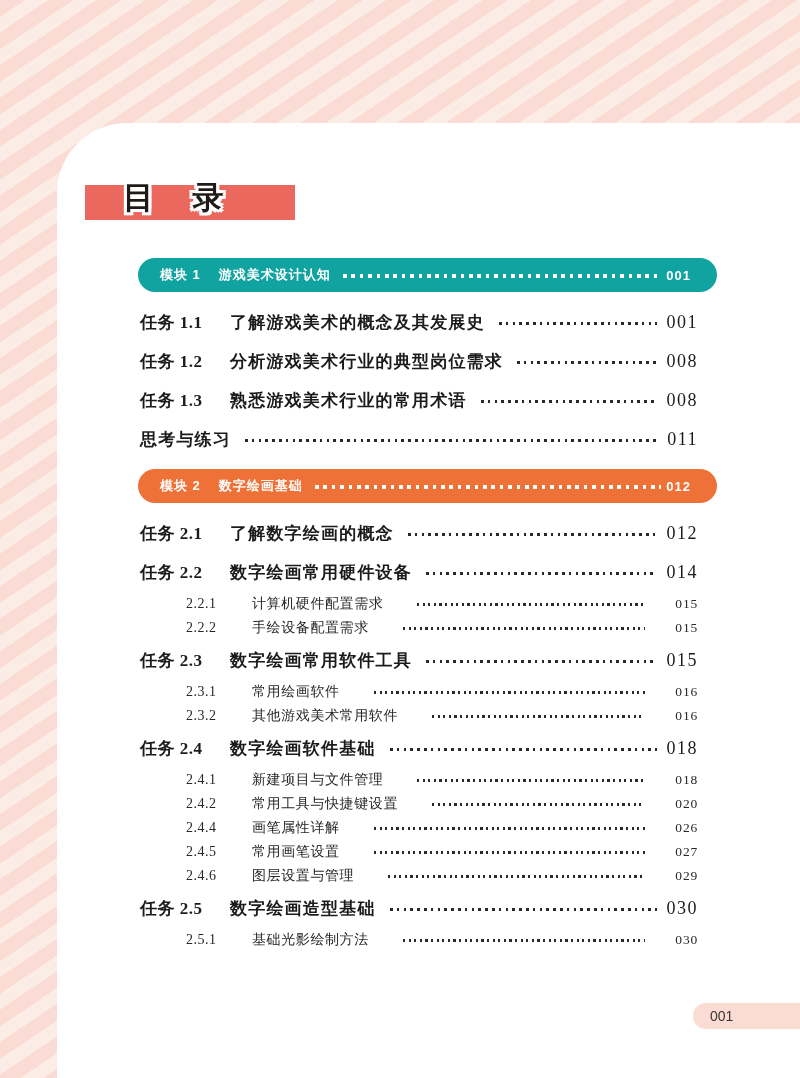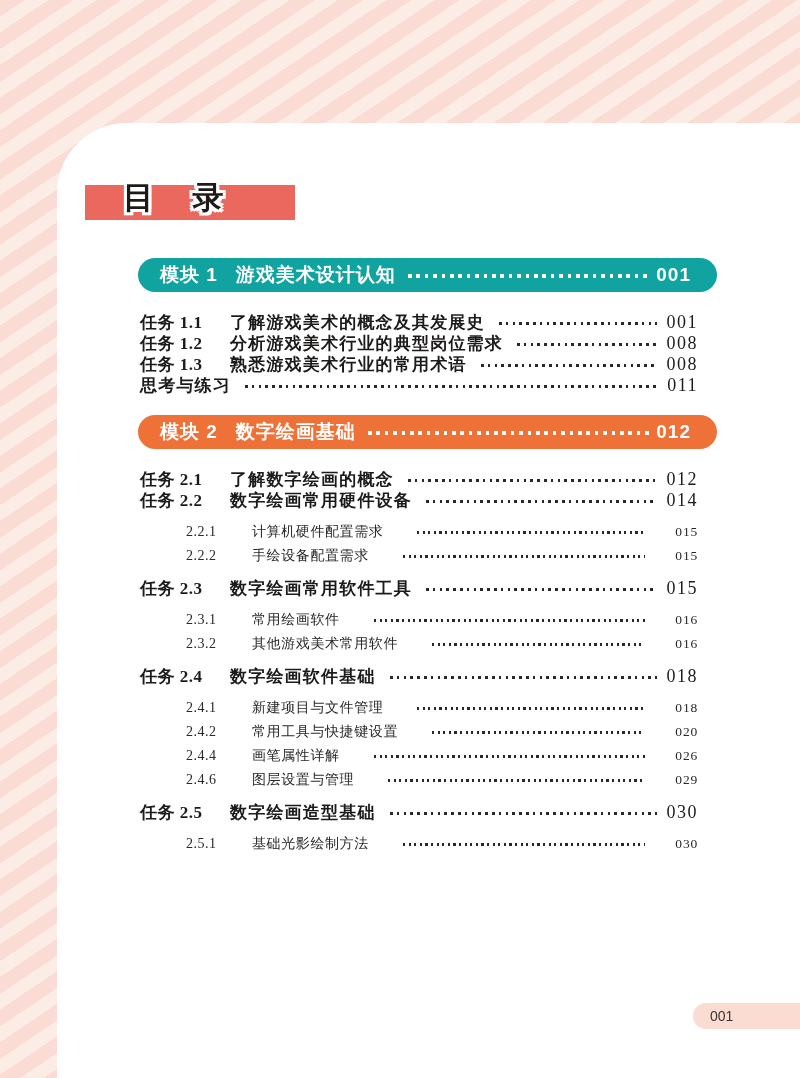--- a/index.html
+++ b/index.html
@@ -47,32 +47,32 @@
   .module { margin-bottom:19px; }
 
   .pill {
     display:flex; align-items:center;
     height:34px;
     border-radius:17px;
     padding:0 26px 0 22px;
     color:#ffffff;
     font-family:"Liberation Sans", sans-serif;
     font-weight:700;
-    font-size:19px;
+    font-size:13px;
     white-space:nowrap;
   }
   .m-prefix { margin-right:18px; letter-spacing:1px; }
   .m-title { letter-spacing:1px; }
   .m-page { letter-spacing:1px; }
 
   .rows { margin-top:20px; padding:0 19px 0 2px; }
   .row { display:flex; align-items:baseline; white-space:nowrap; }
   .row.task {
     font-weight:700; font-size:17px; line-height:20px;
-    color:#1d1b1a; 
+    color:#1d1b1a; margin-top:18px;
   }
   .row.sub {
     font-weight:400; font-size:14px; line-height:17px;
     color:#2a2826; margin-top:7px; padding-left:46px;gap:24px;
   }
   .rows > .row:first-child { margin-top:4px; }
   .row.task + .row.sub { margin-top:12px; }
   .row.sub + .row.task { margin-top:14px; }
 
   .row .no { flex-shrink:0; letter-spacing:0.5px; }
@@ -239,20 +239,26 @@
   </div>
 
 
   <div class="row sub">
     <span class="no">2.4.4</span>
     <span class="t">画笔属性详解</span>
     <span class="leader"></span>
     <span class="pg">026</span>
   </div>
 
+  <div class="row sub">
+    <span class="no">2.4.5</span>
+    <span class="t">常用画笔设置</span>
+    <span class="leader"></span>
+    <span class="pg">027</span>
+  </div>
 
   <div class="row sub">
     <span class="no">2.4.6</span>
     <span class="t">图层设置与管理</span>
     <span class="leader"></span>
     <span class="pg">029</span>
   </div>
 
   <div class="row task">
     <span class="no">任务 2.5</span>

